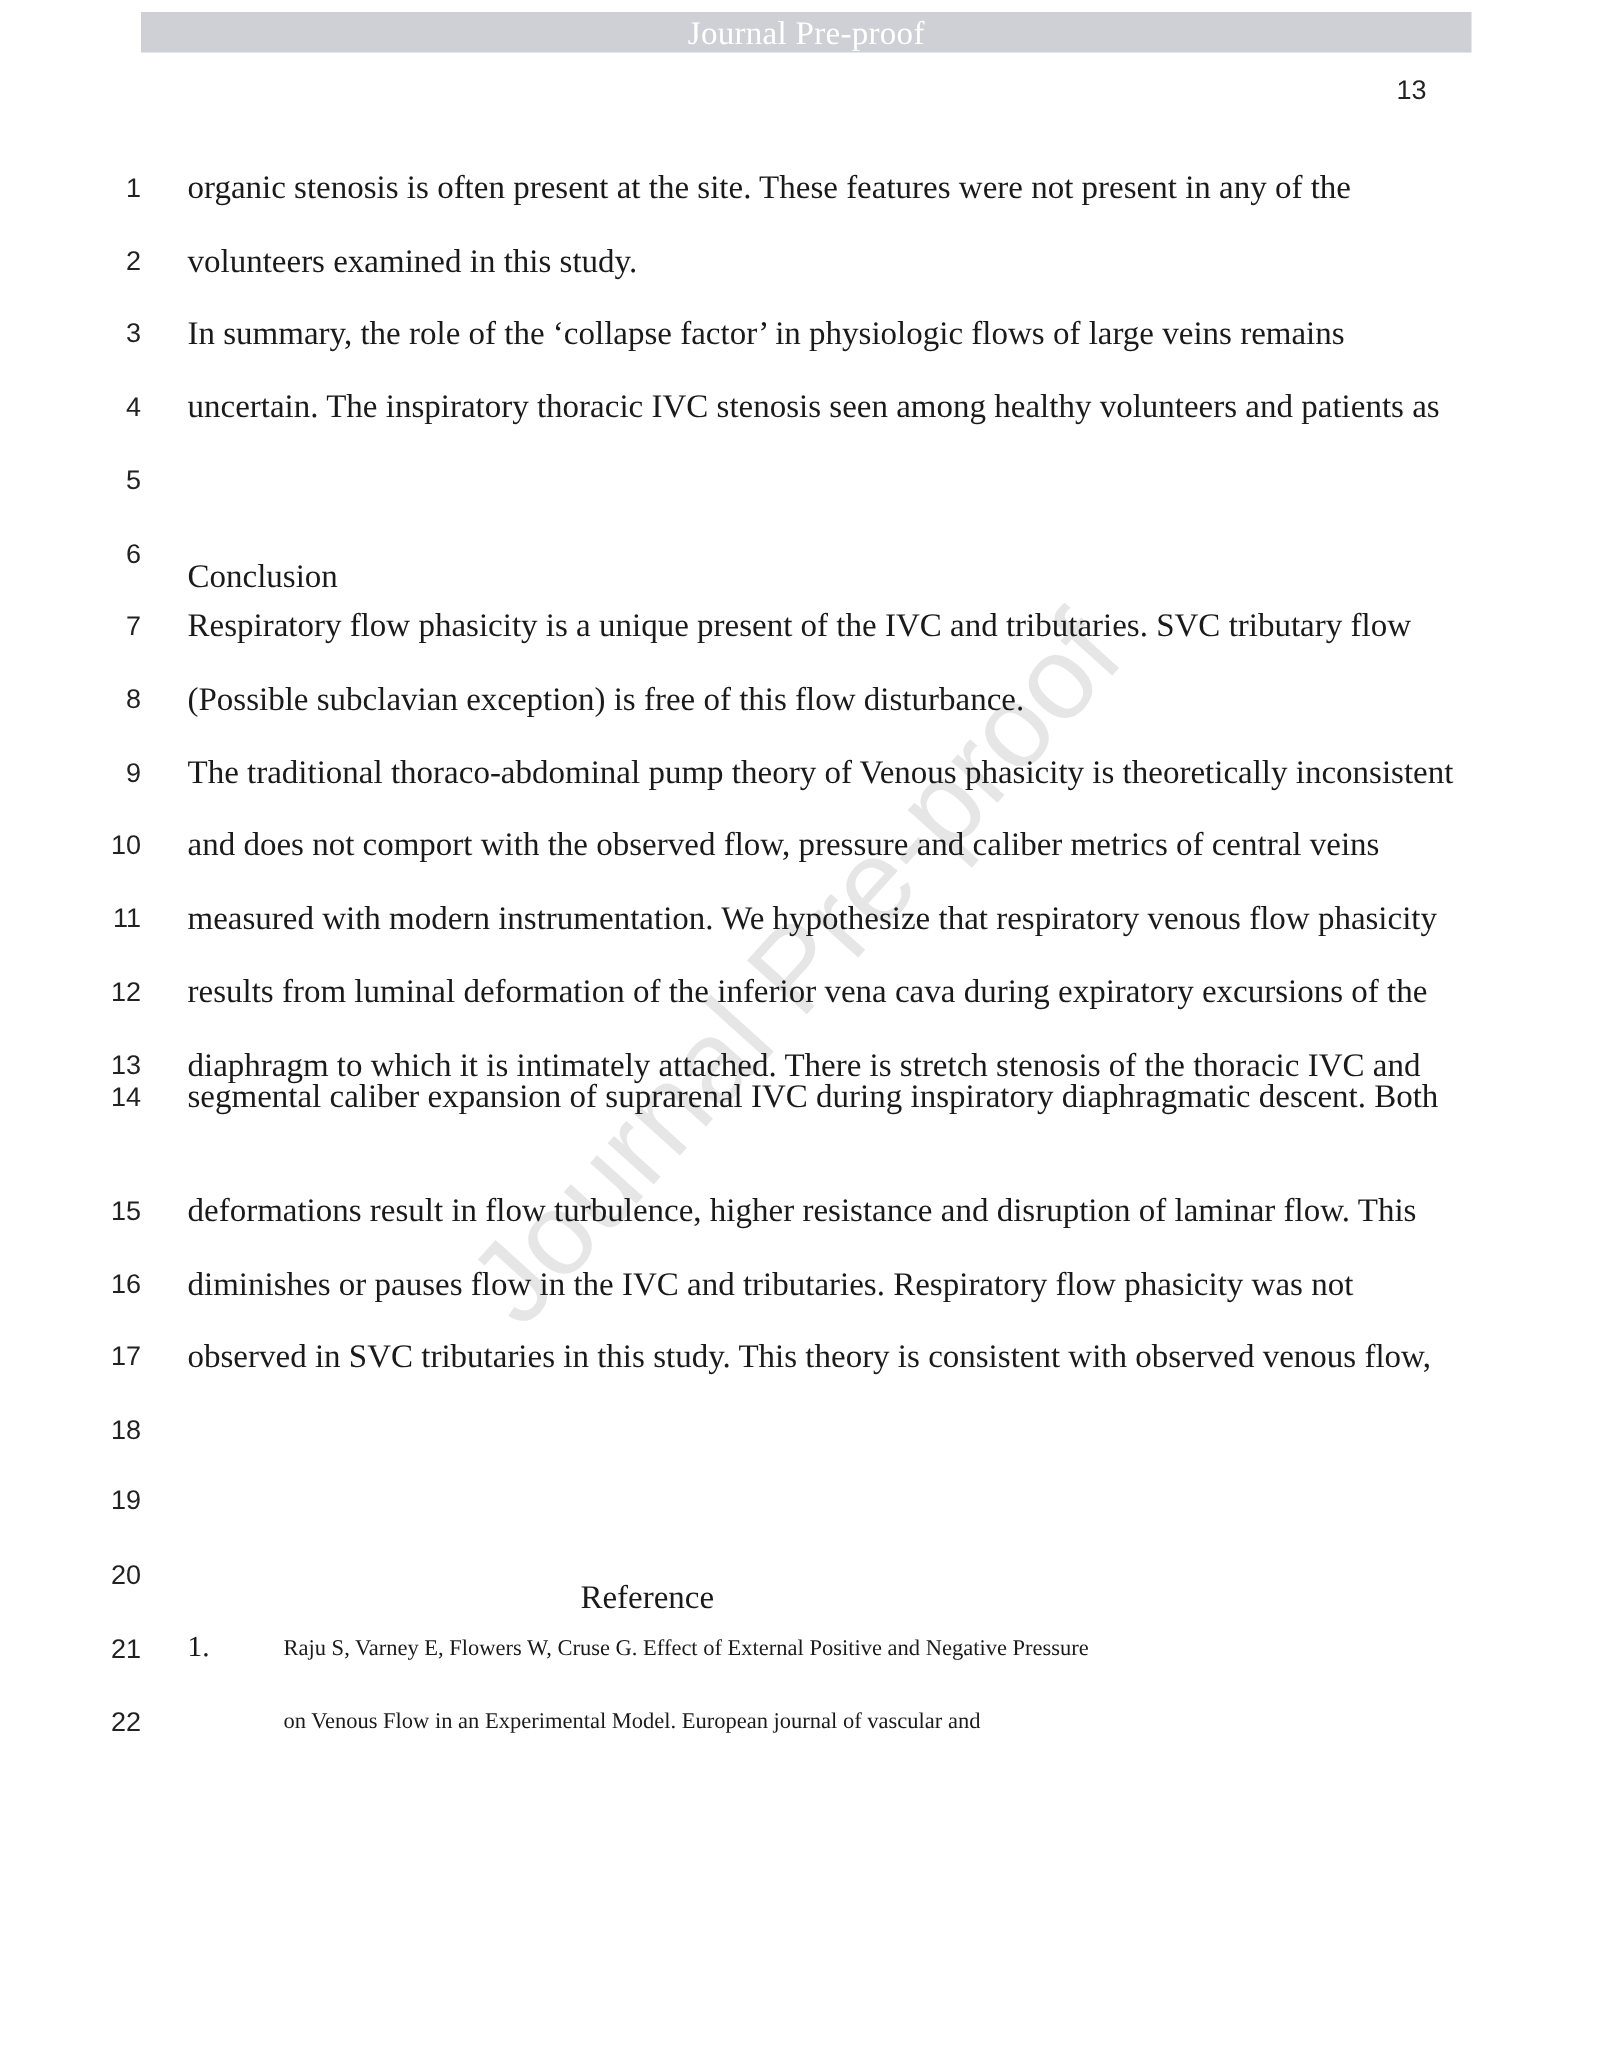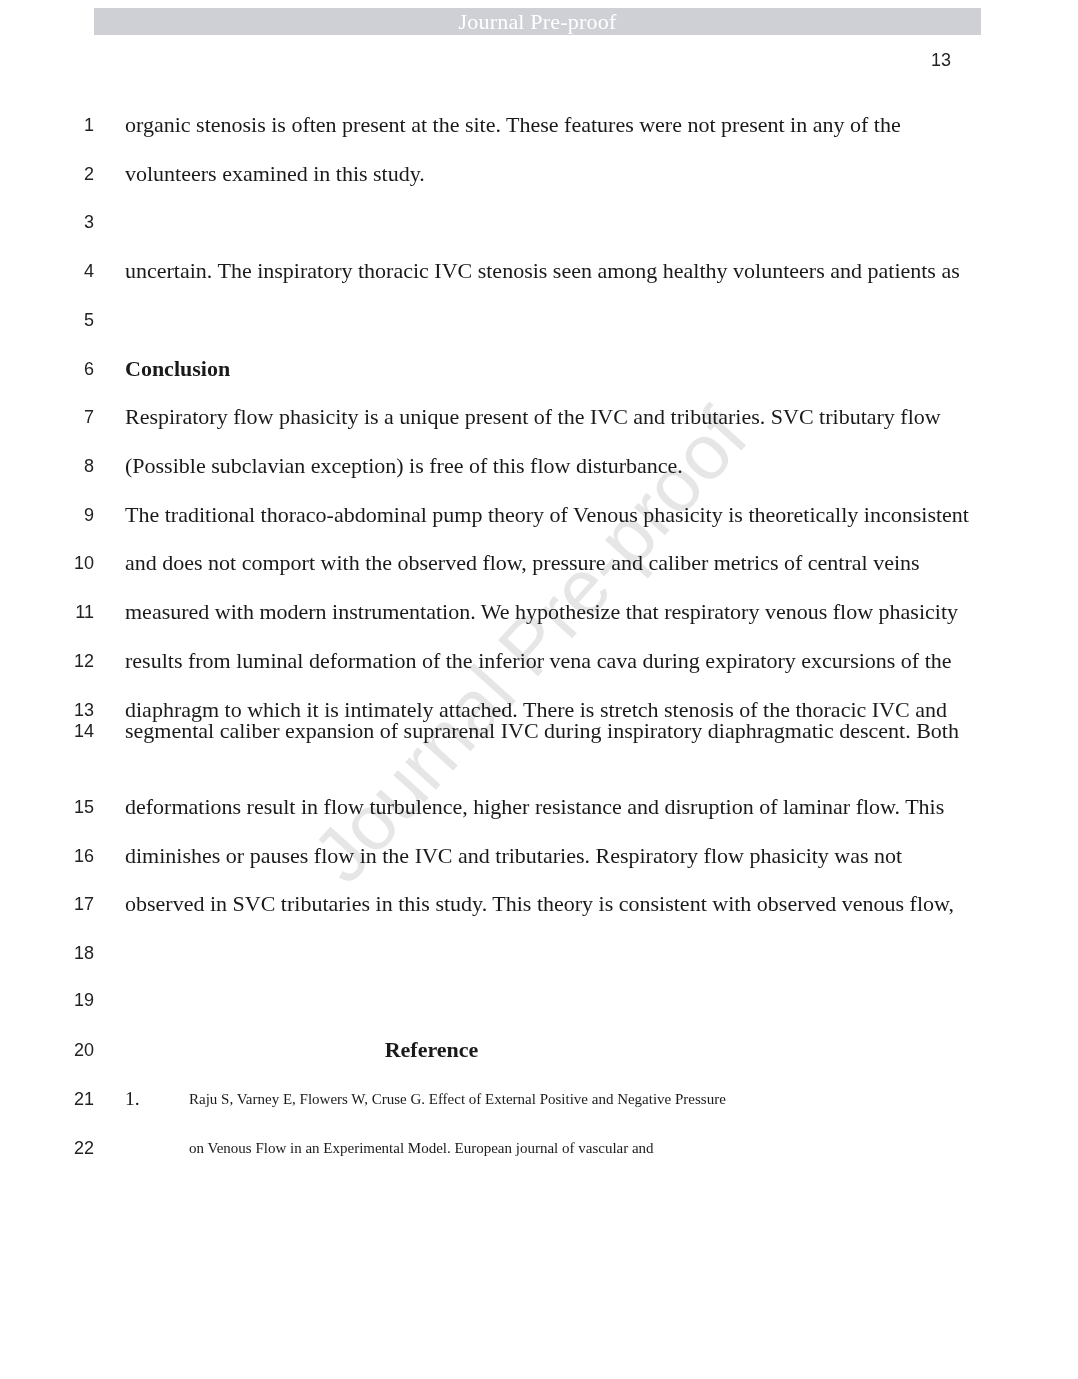--- a/index.html
+++ b/index.html
@@ -78,21 +78,21 @@
       color: #222;
     }
     .txt {
       position: absolute;
       left: 125px;
       font-size: 22px;
       line-height: 30px;
       white-space: nowrap;
       color: #1a1a1a;
     }
-    .bold { font-weight: bold; }
+    .bold { font-weight: normal; margin-top: 15px; }
     .centered {
       left: 0;
       width: 863px;
       text-align: center;
     }
     .ref-num {
       position: absolute;
       left: 125px;
       font-size: 19.5px;
       line-height: 30px;
@@ -117,20 +117,21 @@
   <div class="line" style="top:110px">
     <span class="ln">1</span>
     <span class="txt">organic stenosis is often present at the site. These features were not present in any of the</span>
   </div>
   <div class="line" style="top:159px">
     <span class="ln">2</span>
     <span class="txt">volunteers examined in this study.</span>
   </div>
   <div class="line" style="top:207px">
     <span class="ln">3</span>
+    <span class="txt">In summary, the role of the ‘collapse factor’ in physiologic flows of large veins remains</span>
   </div>
   <div class="line" style="top:256px">
     <span class="ln">4</span>
     <span class="txt">uncertain. The inspiratory thoracic IVC stenosis seen among healthy volunteers and  patients as</span>
   </div>
   <div class="line" style="top:305px">
     <span class="ln">5</span>
   </div>
   <div class="line" style="top:354px">
     <span class="ln">6</span>

